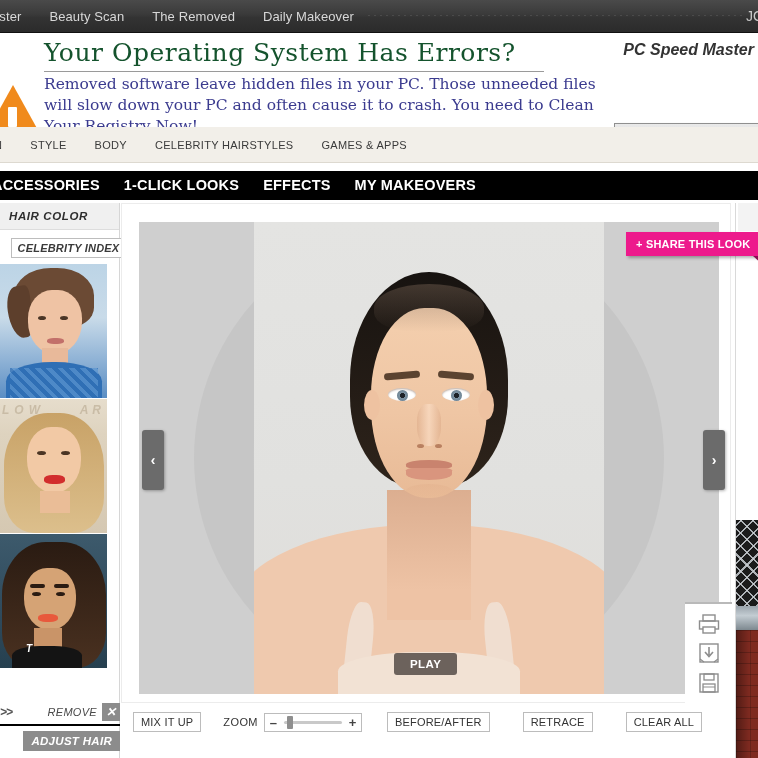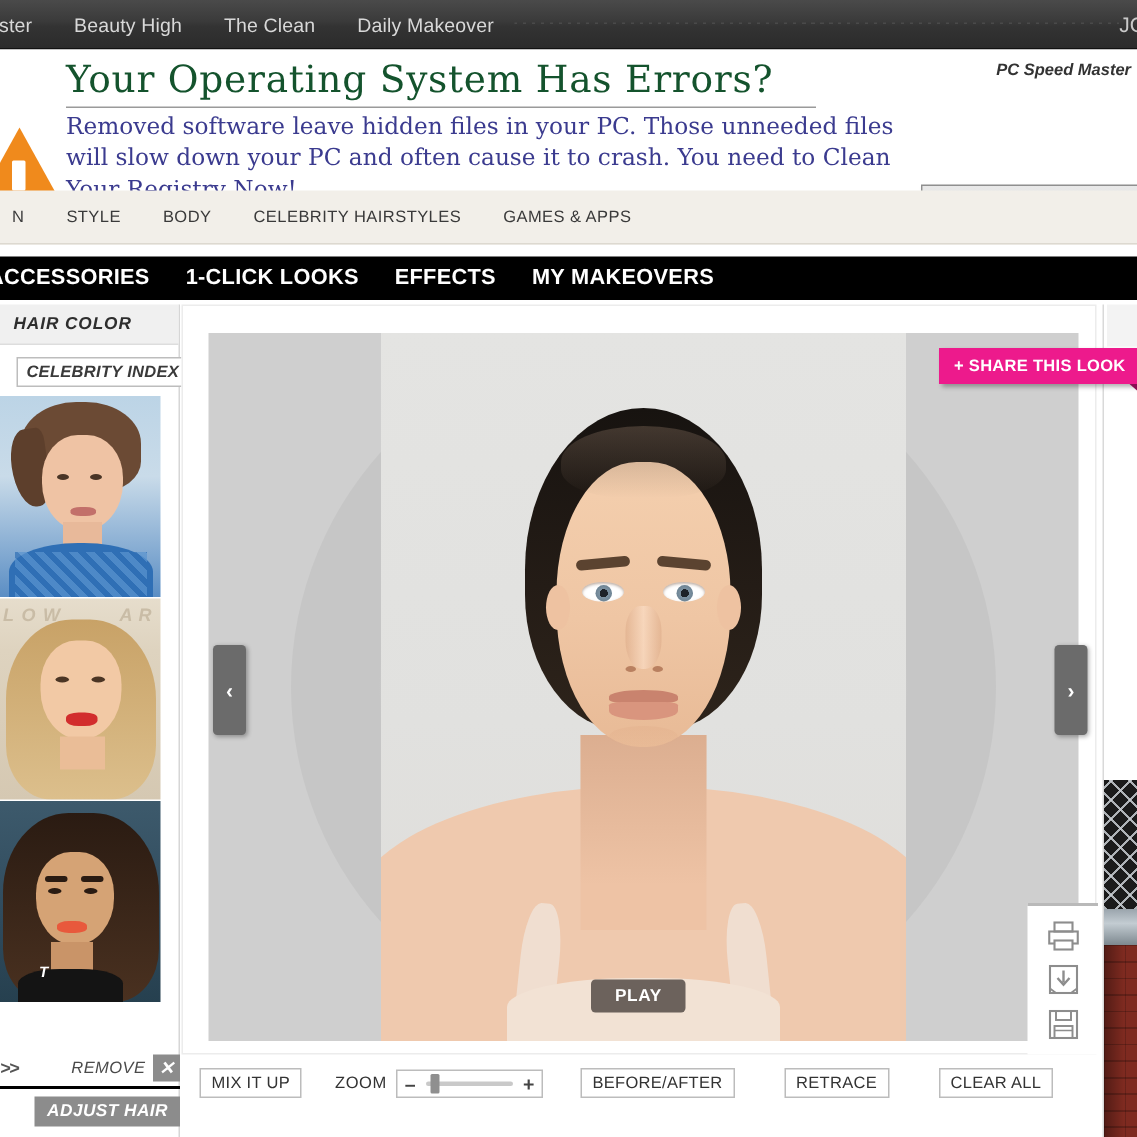--- a/index.html
+++ b/index.html
@@ -67,38 +67,38 @@
   .ad-rule {
     position: absolute; left: 44px; top: 38px; width: 500px; height: 1px; background: #9a9a9a;
   }
   .ad-body {
     position: absolute; left: 44px; top: 41px; width: 555px;
     font-family: "DejaVu Serif", serif;
     font-size: 15.5px; line-height: 21px; color: #3b3b8f;
   }
   .ad-brand {
     position: absolute; right: 4px; top: 8px;
-    font-size: 11px; font-style: italic; font-weight: bold; color: #333;
+    font-size: 16px; font-style: italic; font-weight: bold; color: #333;
     white-space: nowrap;
   }
   .ad-scan {
     position: absolute; left: 614px; top: 90px; width: 200px; height: 44px;
     background: linear-gradient(to bottom, #e9e9e9, #cfcfcf);
     border: 1px solid #8f8f8f;
     box-shadow: 2px 2px 3px rgba(0,0,0,.28);
     display: flex; align-items: center; justify-content: center;
     font-family: "DejaVu Sans Mono", monospace;
     font-size: 19px; color: #2b3fa8; letter-spacing: 1.5px;
   }
 
   
   .subnav {
     position: absolute; top: 127px; left: 0; width: 758px; height: 36px;
     background: #f2efe9; border-bottom: 1px solid #ddd9d0;
-    display: flex; align-items: center; padding-left: 14px;
+    display: flex; align-items: center;
   }
   .subnav-item {
     font-size: 11px; color: #3a3a3a; letter-spacing: .3px;
     padding: 0 14px; white-space: nowrap; line-height: 28px;
   }
   .subnav-item:first-child { padding-left: 0; margin-left: -6px; }
 
   
   .blacknav {
     position: absolute; top: 171px; left: 0; width: 758px; height: 29px;
@@ -430,22 +430,22 @@
   }
 </style>
 </head>
 <body>
 
 <div id="app">
 
   <div class="topbar">
     <div class="topbar-links">
       <span class="topbar-link">aster</span>
-      <span class="topbar-link">Beauty High</span>
-      <span class="topbar-link">The Clean</span>
+      <span class="topbar-link">Beauty Scan</span>
+      <span class="topbar-link">The Removed</span>
       <span class="topbar-link">Daily Makeover</span>
     </div>
     <div class="topbar-dots"></div>
     <span class="topbar-right">JO</span>
   </div>
 
   <div class="adbar">
     <div class="ad-warning">
       <div class="tri"></div>
       <div class="bang"></div>

